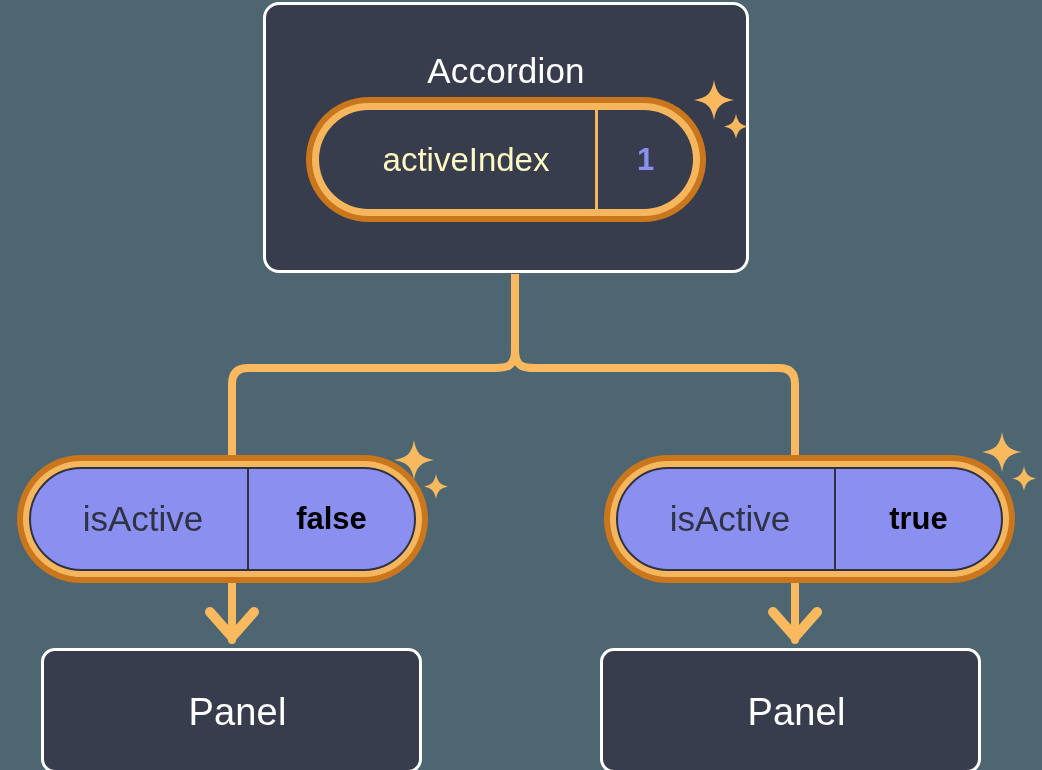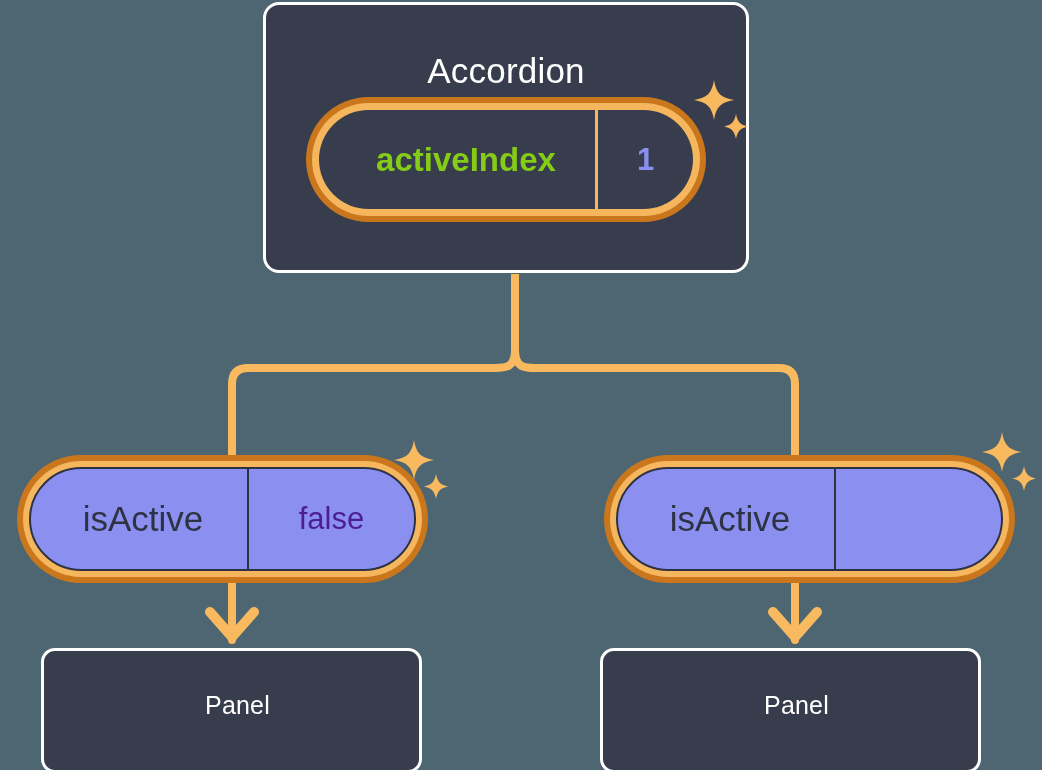--- a/index.html
+++ b/index.html
@@ -55,21 +55,21 @@
     margin-top: 46px;
   }
 
   .panel-card {
     top: 648px;
     width: 381px;
     height: 125px;
     border-radius: 14px;
   }
   .panel-card .card-title {
-    font-size: 25px;
+    font-size: 38px;
     margin-top: 40px;
     margin-left: 12px;
   }
   #panel-left  { left: 41px; }
   #panel-right { left: 600px; }
 
   
   .pill {
     position: absolute;
     display: flex;
@@ -113,24 +113,23 @@
     display: flex;
     width: 100%;
     height: 100%;
     background: #373d4d;
     border-radius: 999px;
     overflow: hidden;
   }
   #pill-active-index .pill-key {
     flex: 0 0 279px;
     font-size: 33px;
-    color: #84cc16;
+    color: #fef9c3;
     border-right: 3px solid #f5b65e;
     padding-left: 18px;
-    font-weight: bold;
   }
   #pill-active-index .pill-val {
     flex: 1 1 auto;
     font-size: 31px;
     font-weight: 700;
     color: #8b8ff0;
   }
 
   
   .pill-bool {
@@ -159,22 +158,22 @@
   .pill-bool .pill-key {
     flex: 0 0 218px;
     font-size: 35px;
     color: #2d3342;
     border-right: 2px solid #2d3342;
     padding-left: 8px;
   }
   .pill-bool .pill-val {
     flex: 1 1 auto;
     font-size: 31px;
-    font-weight: 400;
-    color: #4c1d95;
+    font-weight: 700;
+    color: #000000;
   }
   #pill-isactive-false { left: 17px; }
   #pill-isactive-true  { left: 604px; }
 
   
   .sparkle-group {
     position: absolute;
     z-index: 4;
     pointer-events: none;
   }
@@ -229,20 +228,21 @@
 
   <svg id="sparkle-isactive-false" class="sparkle-group" width="62" height="70" viewBox="0 0 62 70">
     <path fill="#f8b95f" d="M23 0 C25 13 30 18 43 20 C30 22 25 27 23 40 C21 27 16 22 3 20 C16 18 21 13 23 0 Z"></path>
     <path fill="#f8b95f" d="M45 34 C46.5 42 49.5 45 57 46.5 C49.5 48 46.5 51 45 59 C43.5 51 40.5 48 33 46.5 C40.5 45 43.5 42 45 34 Z"></path>
   </svg>
 
   <div id="pill-isactive-true" class="pill pill-bool">
     <div class="pill-inner">
       <div class="pill-body">
         <div class="pill-key">isActive</div>
+        <div class="pill-val">true</div>
       </div>
     </div>
   </div>
 
   <svg id="sparkle-isactive-true" class="sparkle-group" width="62" height="70" viewBox="0 0 62 70">
     <path fill="#f8b95f" d="M23 0 C25 13 30 18 43 20 C30 22 25 27 23 40 C21 27 16 22 3 20 C16 18 21 13 23 0 Z"></path>
     <path fill="#f8b95f" d="M45 34 C46.5 42 49.5 45 57 46.5 C49.5 48 46.5 51 45 59 C43.5 51 40.5 48 33 46.5 C40.5 45 43.5 42 45 34 Z"></path>
   </svg>
 
   <div id="panel-left" class="card panel-card">

